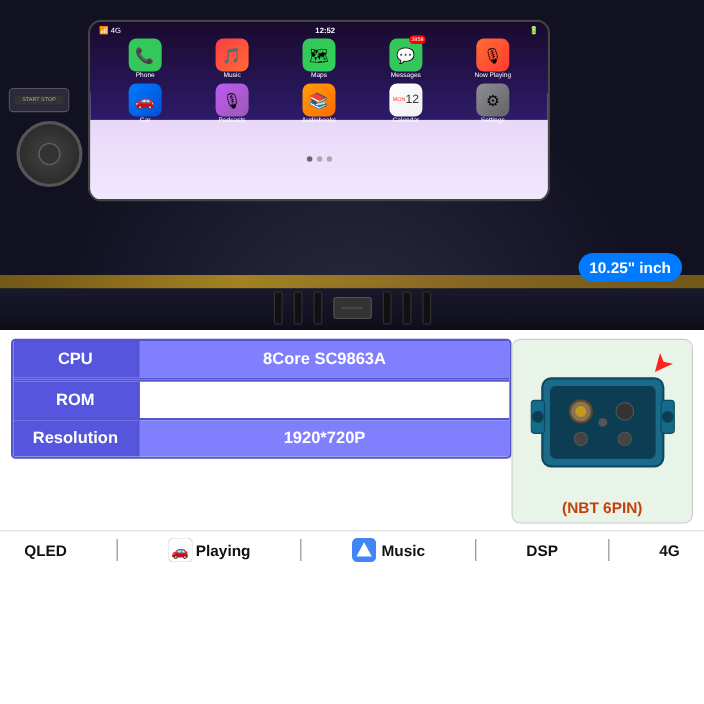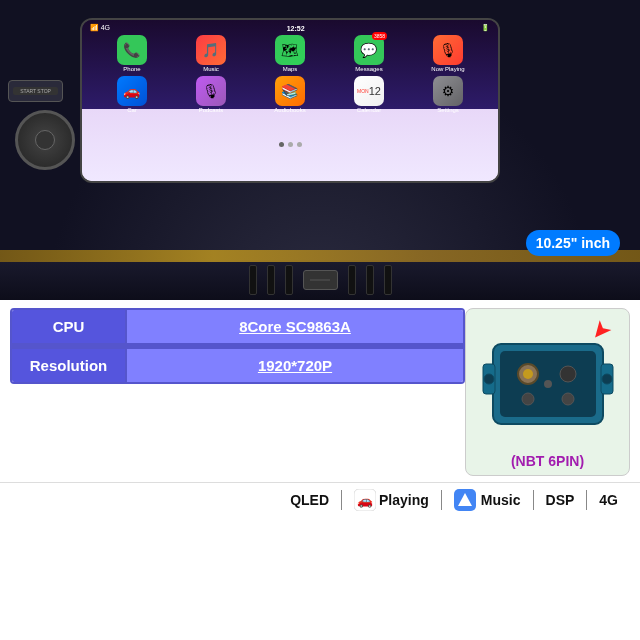--- a/index.html
+++ b/index.html
@@ -181,21 +181,20 @@
       background: #8080ff;
       color: white;
       font-size: 15px;
       font-weight: bold;
       padding: 8px 12px;
       flex: 1;
       text-align: center;
       display: flex;
       align-items: center;
       justify-content: center;
-      text-decoration: underline;
     }
 
     
     .connector-area {
       width: 165px;
       min-height: 160px;
       background: #e8f4e8;
       border-radius: 8px;
       position: relative;
       display: flex;
@@ -214,32 +213,32 @@
       justify-content: center;
       padding: 10px;
     }
 
     .connector-svg {
       width: 140px;
       height: 120px;
     }
 
     .nbt-label {
-      color: #a21caf;
+      color: #c2410c;
       font-size: 14px;
       font-weight: bold;
       padding: 4px 0 6px 0;
       text-align: center;
     }
 
     
     .bottom-bar {
       display: flex;
       align-items: center;
-      justify-content: flex-end;
+      justify-content: space-between;
       gap: 0;
       padding: 6px 10px;
       border-top: 1px solid #ddd;
       background: #fff;
     }
 
     .bottom-item {
       display: flex;
       align-items: center;
       gap: 5px;
@@ -394,20 +393,21 @@
   <div class="content-area">
 
     <div class="specs-table">
       <div class="spec-row">
         <div class="spec-label">CPU</div>
         <div class="spec-value">8Core SC9863A</div>
       </div>
       <div class="spec-row">
       </div>
       <div class="spec-row">
+        <div class="spec-label">ROM</div>
       </div>
       <div class="spec-row">
         <div class="spec-label">Resolution</div>
         <div class="spec-value">1920*720P</div>
       </div>
     </div>
 
     <div class="connector-area">
 
       <div style="position:absolute; top:8px; right:18px; font-size:24px; color:#ff2222; transform:rotate(130deg);">➤</div>

